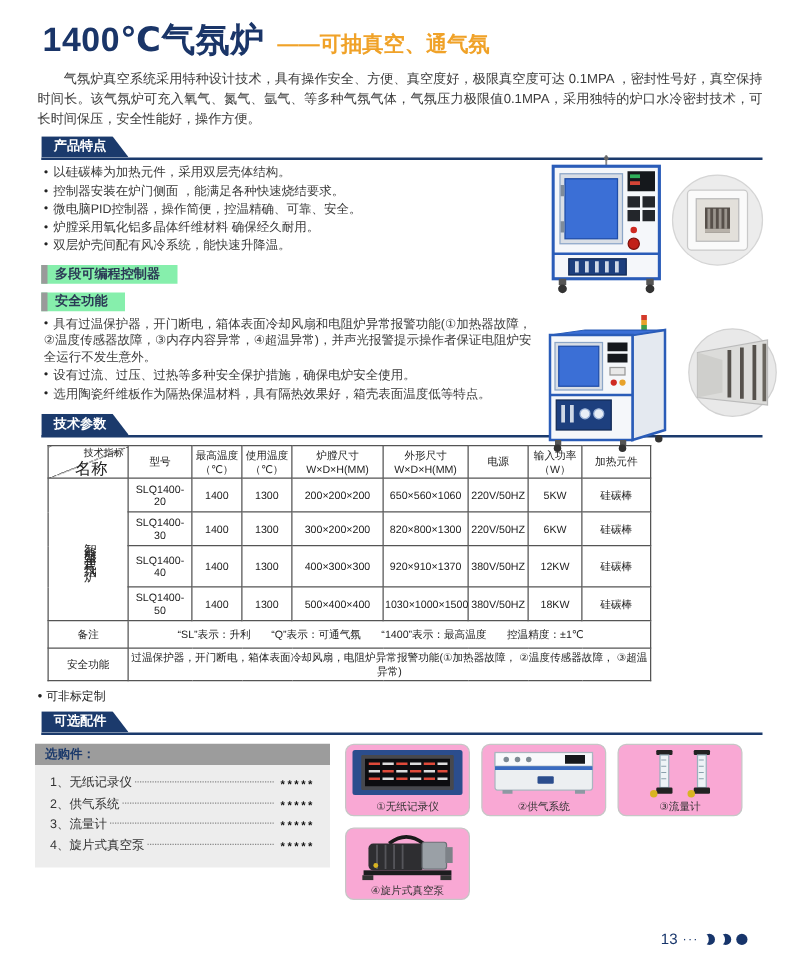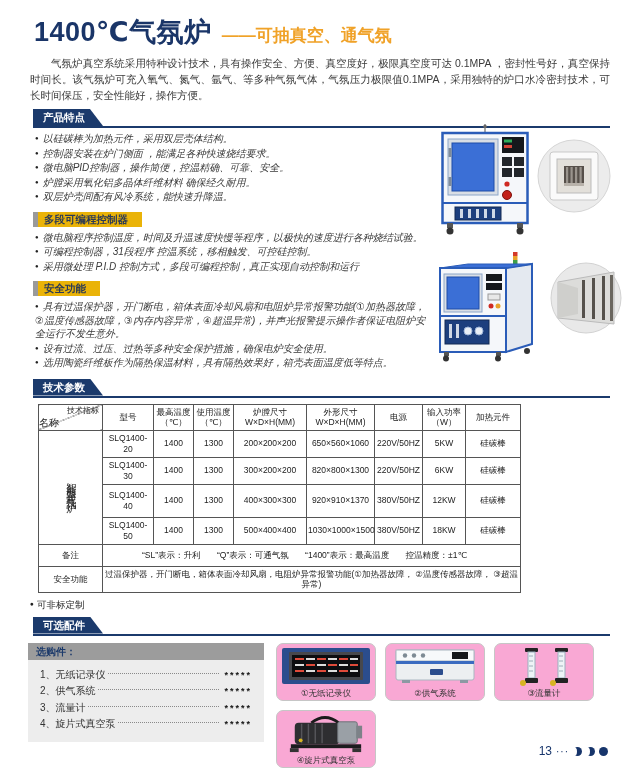--- a/index.html
+++ b/index.html
@@ -13,41 +13,41 @@
   .subtitle { font-size:17px; font-weight:bold; color:#f0a228; margin-left:10px; }
 
   .intro { margin:5px 30px 0 30px; font-size:10.5px; line-height:16px; color:#3a3a3a; text-indent:2em; text-align:justify; }
 
   
   .banner-row { display:flex; align-items:flex-end; margin:6px 30px 0 33px; border-bottom:2px solid #1b3a6c; }
   .banner { background:#1b3a6c; color:#fff; font-size:10.5px; font-weight:bold; line-height:17px; padding:0 18px 0 10px;
             clip-path:polygon(0 0, calc(100% - 13px) 0, 100% 100%, 0 100%); }
 
   
-  .subheader { display:inline-block; margin:7px 0 0 33px; background:#eab308; border-left:5px solid #9a9a9a;
+  .subheader { display:inline-block; margin:7px 0 0 33px; background:#86efac; border-left:5px solid #9a9a9a;
                color:#2b3a55; font-weight:bold; font-size:10.5px; line-height:15px; padding:0 14px 0 6px; }
 
   
-  .bullets { margin:4px 0 0 35px; width:402px;font-style:italic; }
+  .bullets { margin:4px 0 0 35px; width:402px; }
   .bullets li { list-style:none; font-size:10px; line-height:13.5px; color:#3a3a3a; margin-bottom:1px; }
   .bullets li::before { content:"●"; font-size:6px; vertical-align:2px; margin-right:4px; color:#222; }
   .bullets.narrow { width:392px; }
 
   
   .figure { position:absolute; }
   .figure svg { display:block; }
 
   
   table.specs { border-collapse:collapse; margin:6px 0 0 38px; table-layout:fixed; width:482px; }
   table.specs th, table.specs td { border:1px solid #555; font-weight:normal; font-size:8.5px; color:#222;
                                    text-align:center; vertical-align:middle; padding:2px 1px; line-height:10.5px; }
   .corner-cell { position:relative; height:26px; padding:0 !important;
                  background-image:linear-gradient(to bottom right, transparent 49.3%, #555 49.3%, #555 50.7%, transparent 50.7%); }
   .corner-top { position:absolute; top:1px; right:3px; font-size:8px; }
-  .corner-bottom { position:absolute; bottom:1px; left:0; font-size:10px; }
+  .corner-bottom { position:absolute; bottom:1px; left:21px; font-size:13px;font-family:Liberation Mono, monospace; }
   .vlabel { writing-mode:vertical-rl; text-orientation:upright; letter-spacing:3px; font-size:10px; color:#222; }
   td.model { font-size:8.5px;border-radius:11px; }
   th .l2, th .l1 { display:block; }
   td.rowlabel { font-size:9px; }
   td.notes-cell, td.safety-cell { text-align:left; padding-left:6px; font-size:8.8px; }
   .note-seg { margin-right:14px; white-space:nowrap; }
 
   .custom-note { margin:6px 0 0 30px; font-size:9.5px; color:#222; }
   .custom-note::before { content:"●"; font-size:6.5px; vertical-align:2px; margin-right:3px; }
 
@@ -61,21 +61,21 @@
   .option-dots { flex:1; border-bottom:1.5px dotted #8a8a8a; margin:0 5px 3px 2px; }
   .option-price { font-weight:bold; font-size:9px; letter-spacing:2px; color:#111; }
 
   .cards-wrap { flex:1; display:flex; flex-wrap:wrap; gap:9px; align-content:flex-start; }
   .card { width:100px; height:58px; border:1px solid #c6c6c6; border-radius:7px; background:#f9a8d4;
           display:flex; flex-direction:column; align-items:center; justify-content:space-between; padding:3px 3px 2px 3px; }
   .card svg { display:block; }
   .card-caption { font-size:8.5px; color:#333; line-height:10px; }
 
   
-  .footer { position:absolute; right:32px; bottom:10px; display:flex; align-items:center; gap:4px; color:#17356b; }
+  .footer { position:absolute; right:42px; bottom:10px; display:flex; align-items:center; gap:4px; color:#17356b; }
   .page-num { font-size:12px; }
   .footer-dots { font-size:10px; letter-spacing:1px; }
   .crescent, .dot-full { width:9px; height:9px; border-radius:50%; background:#17356b; display:inline-block; position:relative; }
   .crescent::after { content:""; position:absolute; left:-3px; top:0; width:6.5px; height:9px; border-radius:50%; background:#fff; }
 </style>
 </head>
 <body>
 
 <div class="page">
 
@@ -91,25 +91,20 @@
   </div>
   <ul class="bullets">
     <li>以硅碳棒为加热元件，采用双层壳体结构。</li>
     <li>控制器安装在炉门侧面 ，能满足各种快速烧结要求。</li>
     <li>微电脑PID控制器，操作简便，控温精确、可靠、安全。</li>
     <li>炉膛采用氧化铝多晶体纤维材料 确保经久耐用。</li>
     <li>双层炉壳间配有风冷系统，能快速升降温。</li>
   </ul>
 
   <div><span class="subheader">多段可编程控制器</span></div>
-  <ul class="bullets">
-    <li>微电脑程序控制温度，时间及升温速度快慢等程序，以极快的速度进行各种烧结试验。</li>
-    <li>可编程控制器，31段程序 控温系统，移相触发、可控硅控制。</li>
-    <li>采用微处理 P.I.D 控制方式，多段可编程控制，真正实现自动控制和运行</li>
-  </ul>
 
   <div><span class="subheader">安全功能</span></div>
   <ul class="bullets narrow">
     <li>具有过温保护器，开门断电，箱体表面冷却风扇和电阻炉异常报警功能(①加热器故障，②温度传感器故障，③内存内容异常，④超温异常)，并声光报警提示操作者保证电阻炉安全运行不发生意外。</li>
     <li>设有过流、过压、过热等多种安全保护措施，确保电炉安全使用。</li>
     <li>选用陶瓷纤维板作为隔热保温材料，具有隔热效果好，箱壳表面温度低等特点。</li>
   </ul>
 
   <div class="figure" style="left:441px; top:124px;">
     <svg width="88" height="112" viewBox="0 0 88 112">

